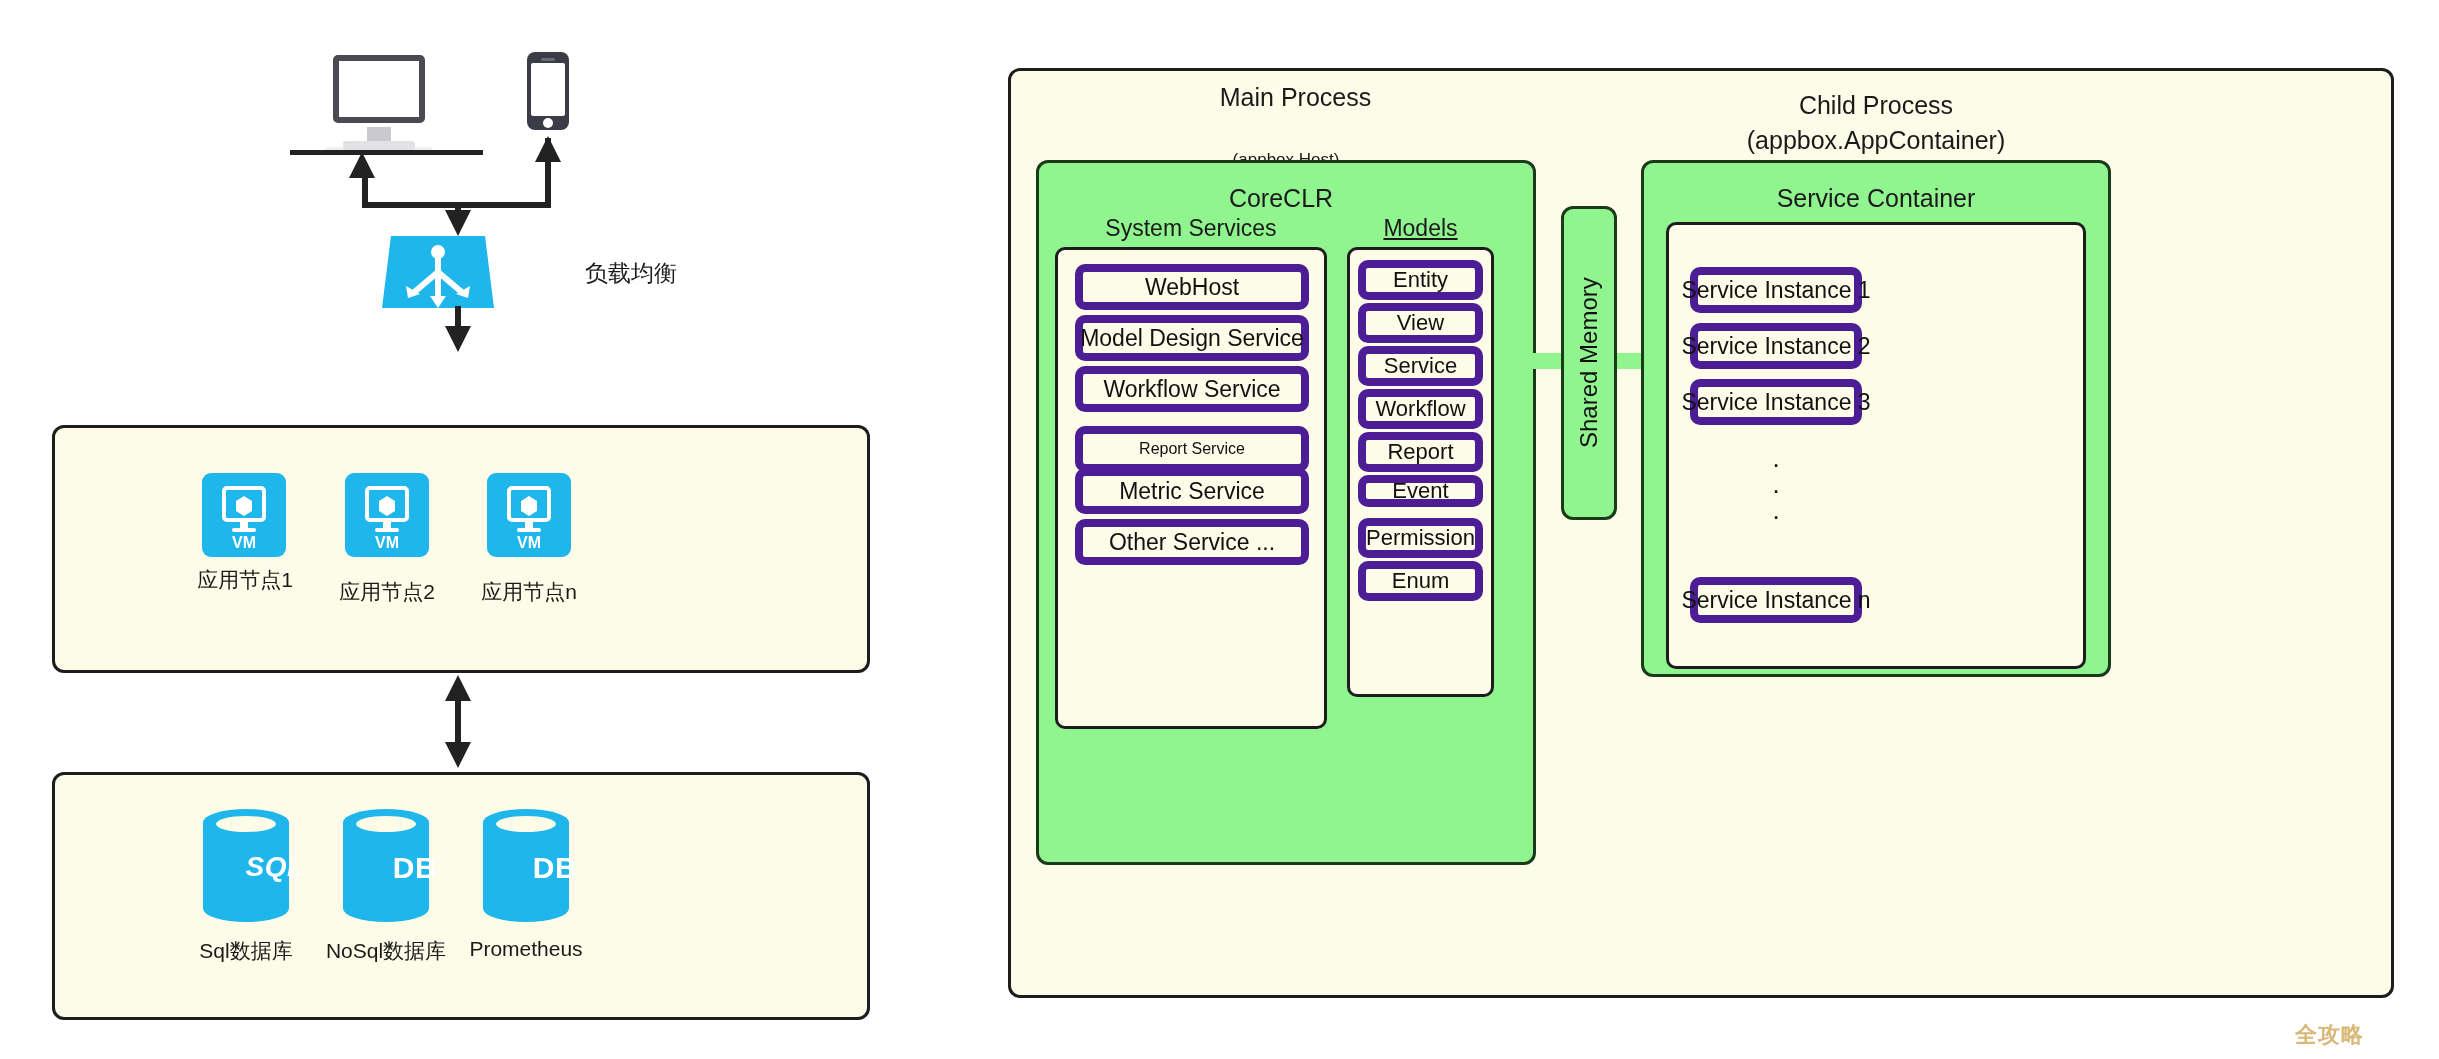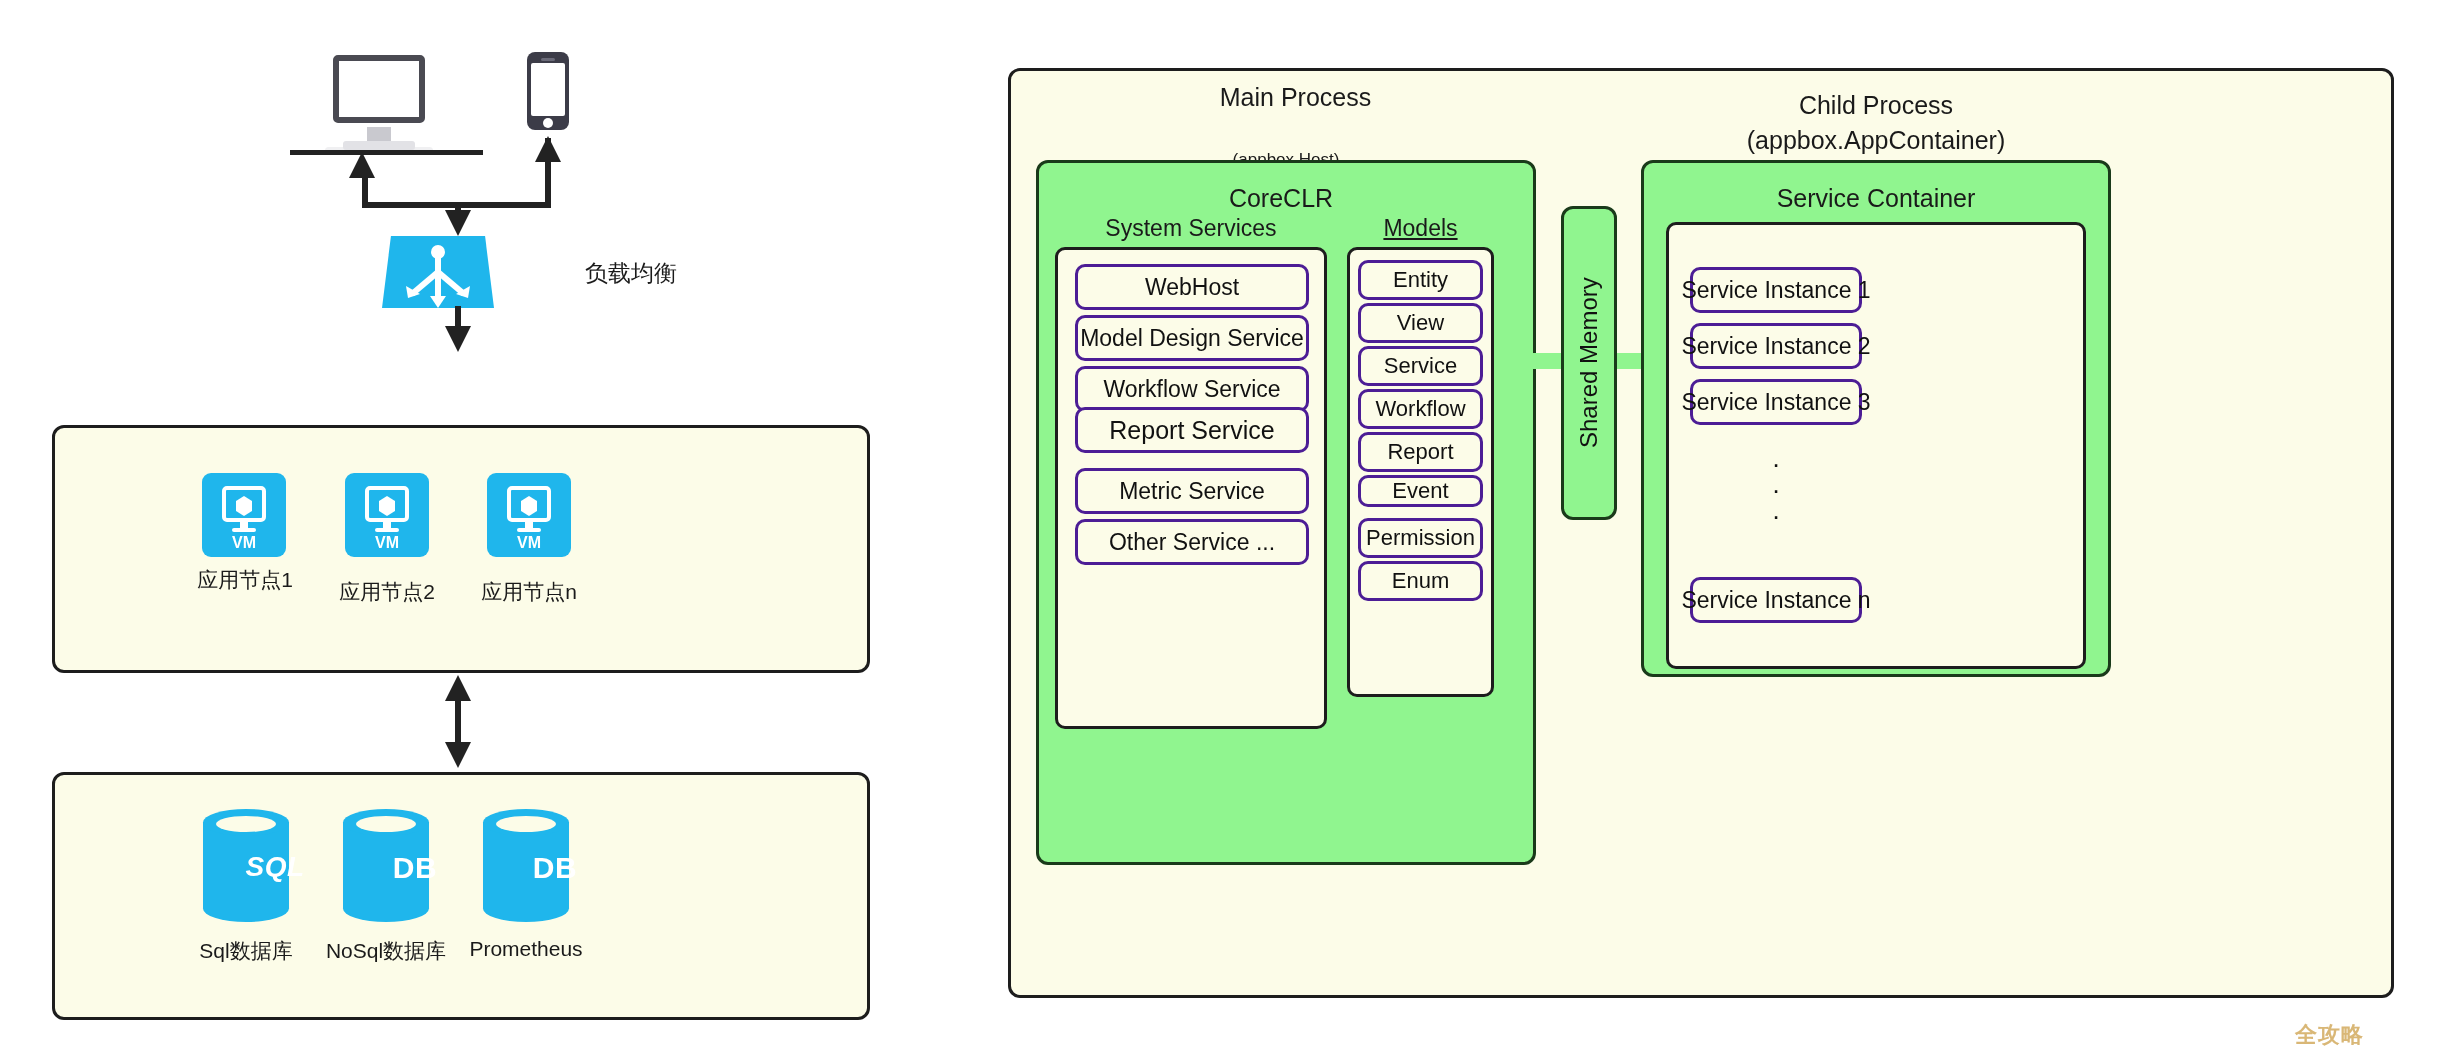--- a/index.html
+++ b/index.html
@@ -26,21 +26,21 @@
   }
   .innerbox {
     position: absolute;
     background: #fcfce8;
     border: 3px solid #1d1d1d;
     border-radius: 10px;
   }
   .pill {
     position: absolute;
     background: #fcfce8;
-    border: 3px solid #4c1d95;
+    border: 8px solid #4c1d95;
     border-radius: 10px;
     display: flex; align-items: center; justify-content: center;
     color: #111; white-space: nowrap;
   }
   .caption {
     position: absolute;
     color: #1a1a1a;
     text-align: center;
     white-space: nowrap;
   }
@@ -284,21 +284,21 @@
 
     <div class="greenbox" style="left: 25px; top: 89px; width: 500px; height: 705px;">
       <div class="caption" style="left:0; top:21px; width:484px; font-size:25px;">CoreCLR</div>
 
       <div class="innerbox" style="left:16px; top:84px; width:272px; height:482px;"></div>
       <div class="caption" style="left:16px; top:52px; width:272px; font-size:23px;">System Services</div>
 
       <div class="pill" style="left:36px; top:101px; width:234px; height:46px; font-size:23px;">WebHost</div>
       <div class="pill" style="left:36px; top:152px; width:234px; height:46px; font-size:23px;">Model Design Service</div>
       <div class="pill" style="left:36px; top:203px; width:234px; height:46px; font-size:23px;">Workflow Service</div>
-      <div class="pill" style="left:36px; top:244px; width:234px; height:46px; font-size:25px;">Report Service</div>
+      <div class="pill" style="left:36px; top:263px; width:234px; height:46px; font-size:16px;">Report Service</div>
       <div class="pill" style="left:36px; top:305px; width:234px; height:46px; font-size:23px;">Metric Service</div>
       <div class="pill" style="left:36px; top:356px; width:234px; height:46px; font-size:23px;">Other Service ...</div>
 
       <div class="innerbox" style="left:308px; top:84px; width:147px; height:450px;"></div>
       <div class="caption" style="left:308px; top:52px; width:147px; font-size:23px;text-decoration:underline;">Models</div>
 
       <div class="pill" style="left:319px; top:97px; width:125px; height:40px; font-size:22px;">Entity</div>
       <div class="pill" style="left:319px; top:140px; width:125px; height:40px; font-size:22px;">View</div>
       <div class="pill" style="left:319px; top:183px; width:125px; height:40px; font-size:22px;">Service</div>
       <div class="pill" style="left:319px; top:226px; width:125px; height:40px; font-size:22px;">Workflow</div>

